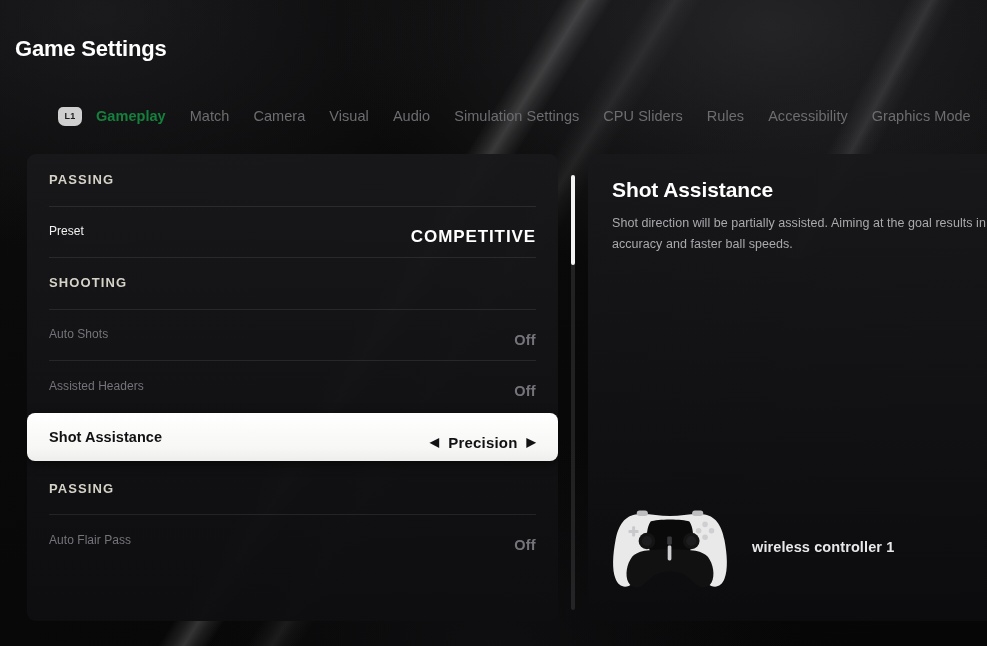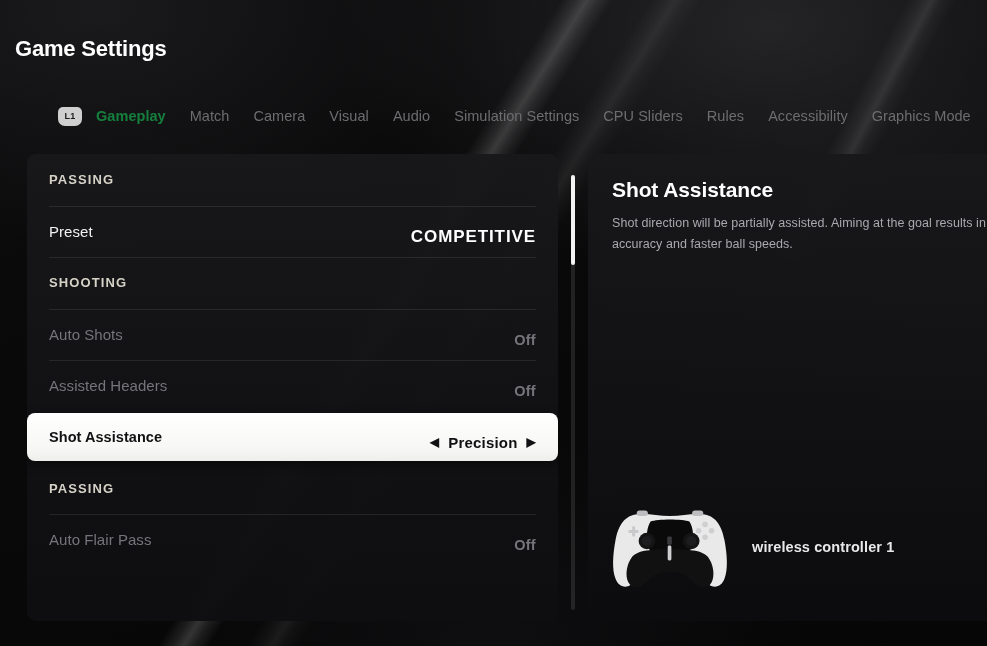--- a/index.html
+++ b/index.html
@@ -128,21 +128,21 @@
     padding: 0 22px;
   }
   .row + .row::before {
     content: "";
     position: absolute;
     left: 22px; right: 22px; top: 0;
     height: 1px;
     background: rgba(255,255,255,0.085);
   }
   .row-label {
-    font-size: 15px;
+    font-size: 12px;
     color: #f2f2f2;
     letter-spacing: 0.05px;
   }
   .row-value {
     font-size: 14.5px;
     font-weight: 700;
     color: #ffffff;
     letter-spacing: 0.3px;
     margin-top: 11px;
   }

